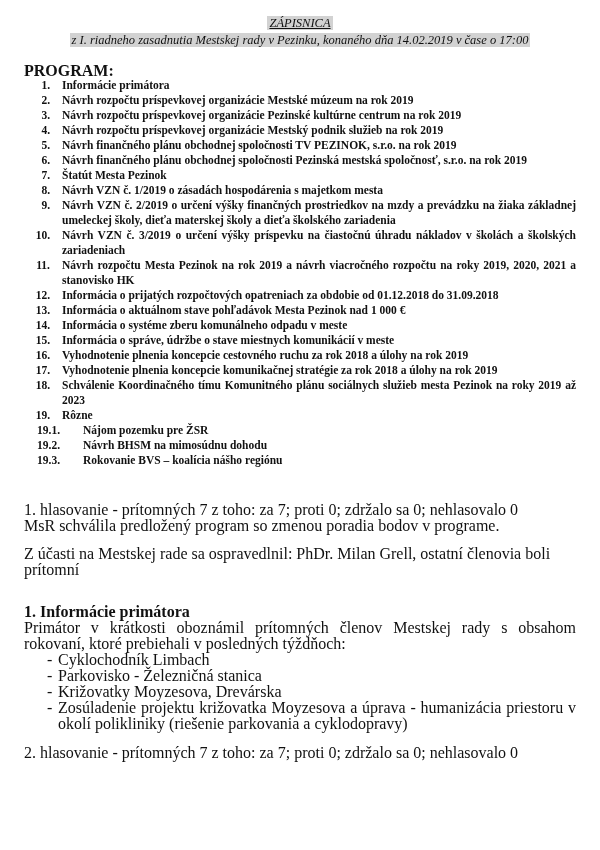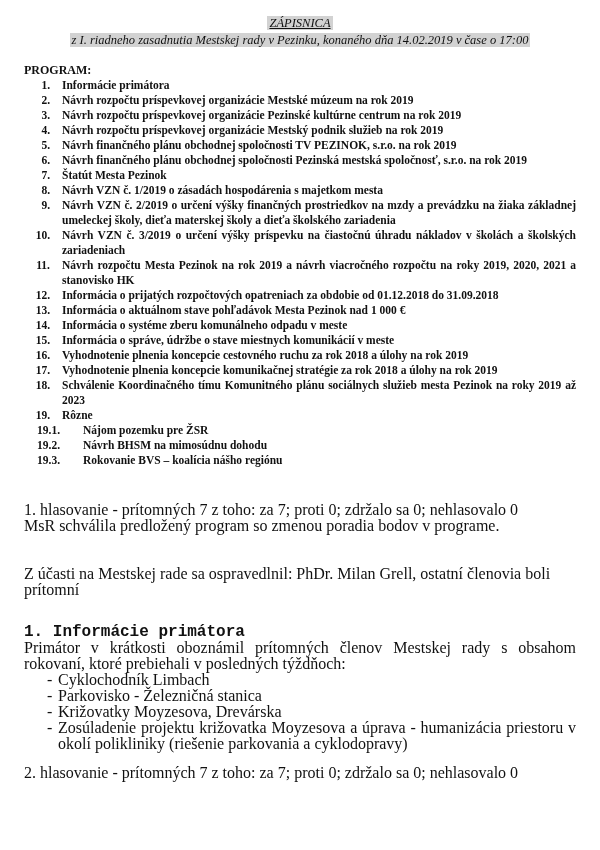--- a/index.html
+++ b/index.html
@@ -32,21 +32,21 @@
     background: #d2d2d2;
     padding: 0 2px;
   }
   .title-main {
     text-decoration: underline;
   }
 
   
   .program-heading {
     font-weight: bold;
-    font-size: 12px;
+    font-size: 16px;
     line-height: 15px;
     margin-top: 14px;
   }
   .plist {
     font-weight: bold;
     font-size: 11.5px;
     line-height: 15px;
   }
   .pitem {
     display: flex;
@@ -71,28 +71,27 @@
 
   
   .para {
     font-size: 16px;
     line-height: 16px;
   }
   .vote-block {
     margin-top: 34px;
   }
   .attendance {
-    margin-top: 32px;
+    margin-top: 12px;
   }
   .section1 {
     margin-top: 26px;
   }
   .sec-heading {
     font-weight: bold;
-    font-family: Liberation Mono, monospace;
   }
   .justified {
     text-align: justify;
   }
   .bullets {
     margin-left: 23px;
   }
   .brow {
     display: flex;
   }

